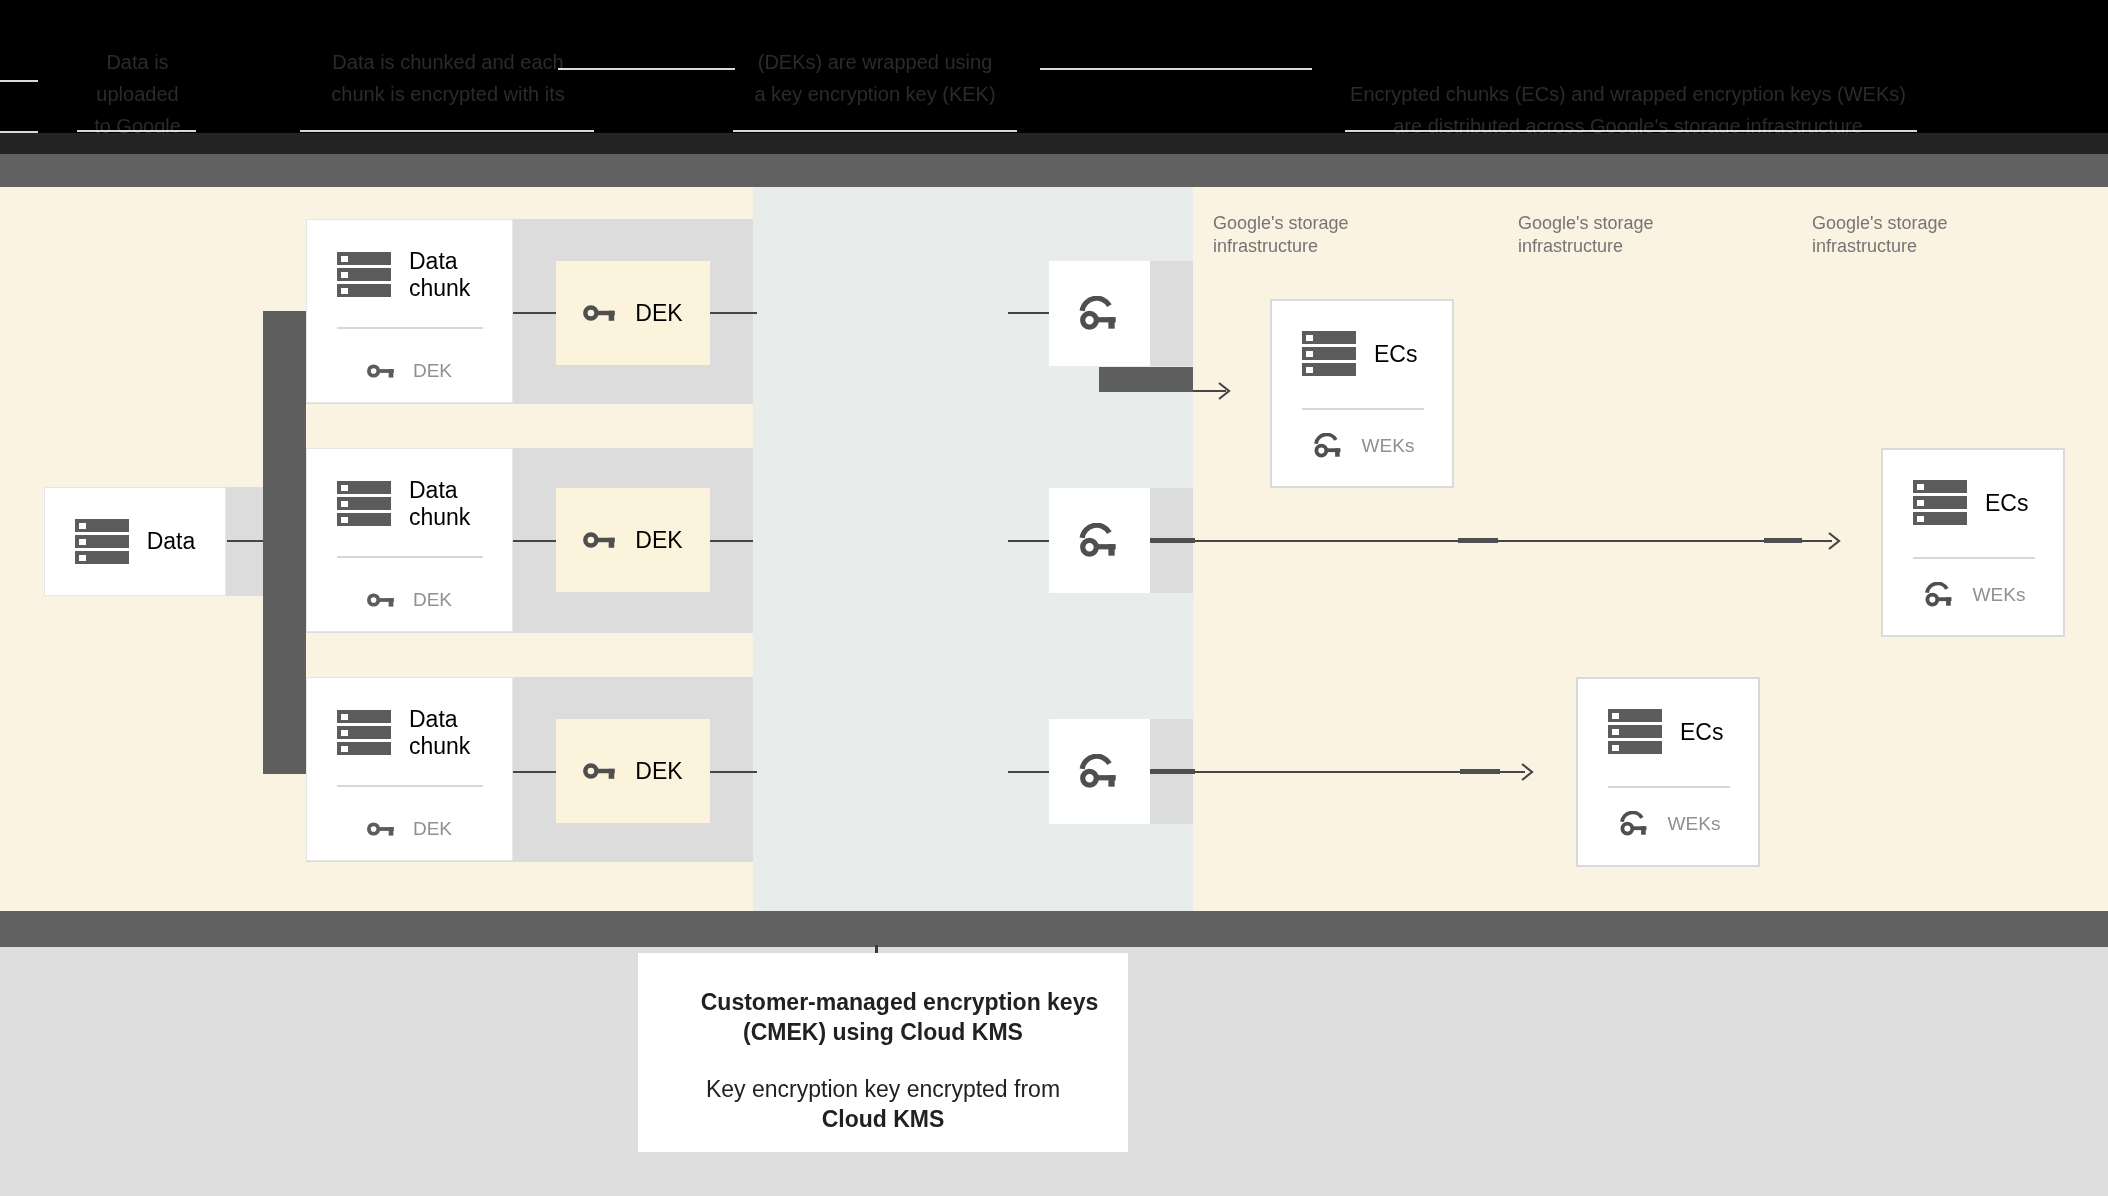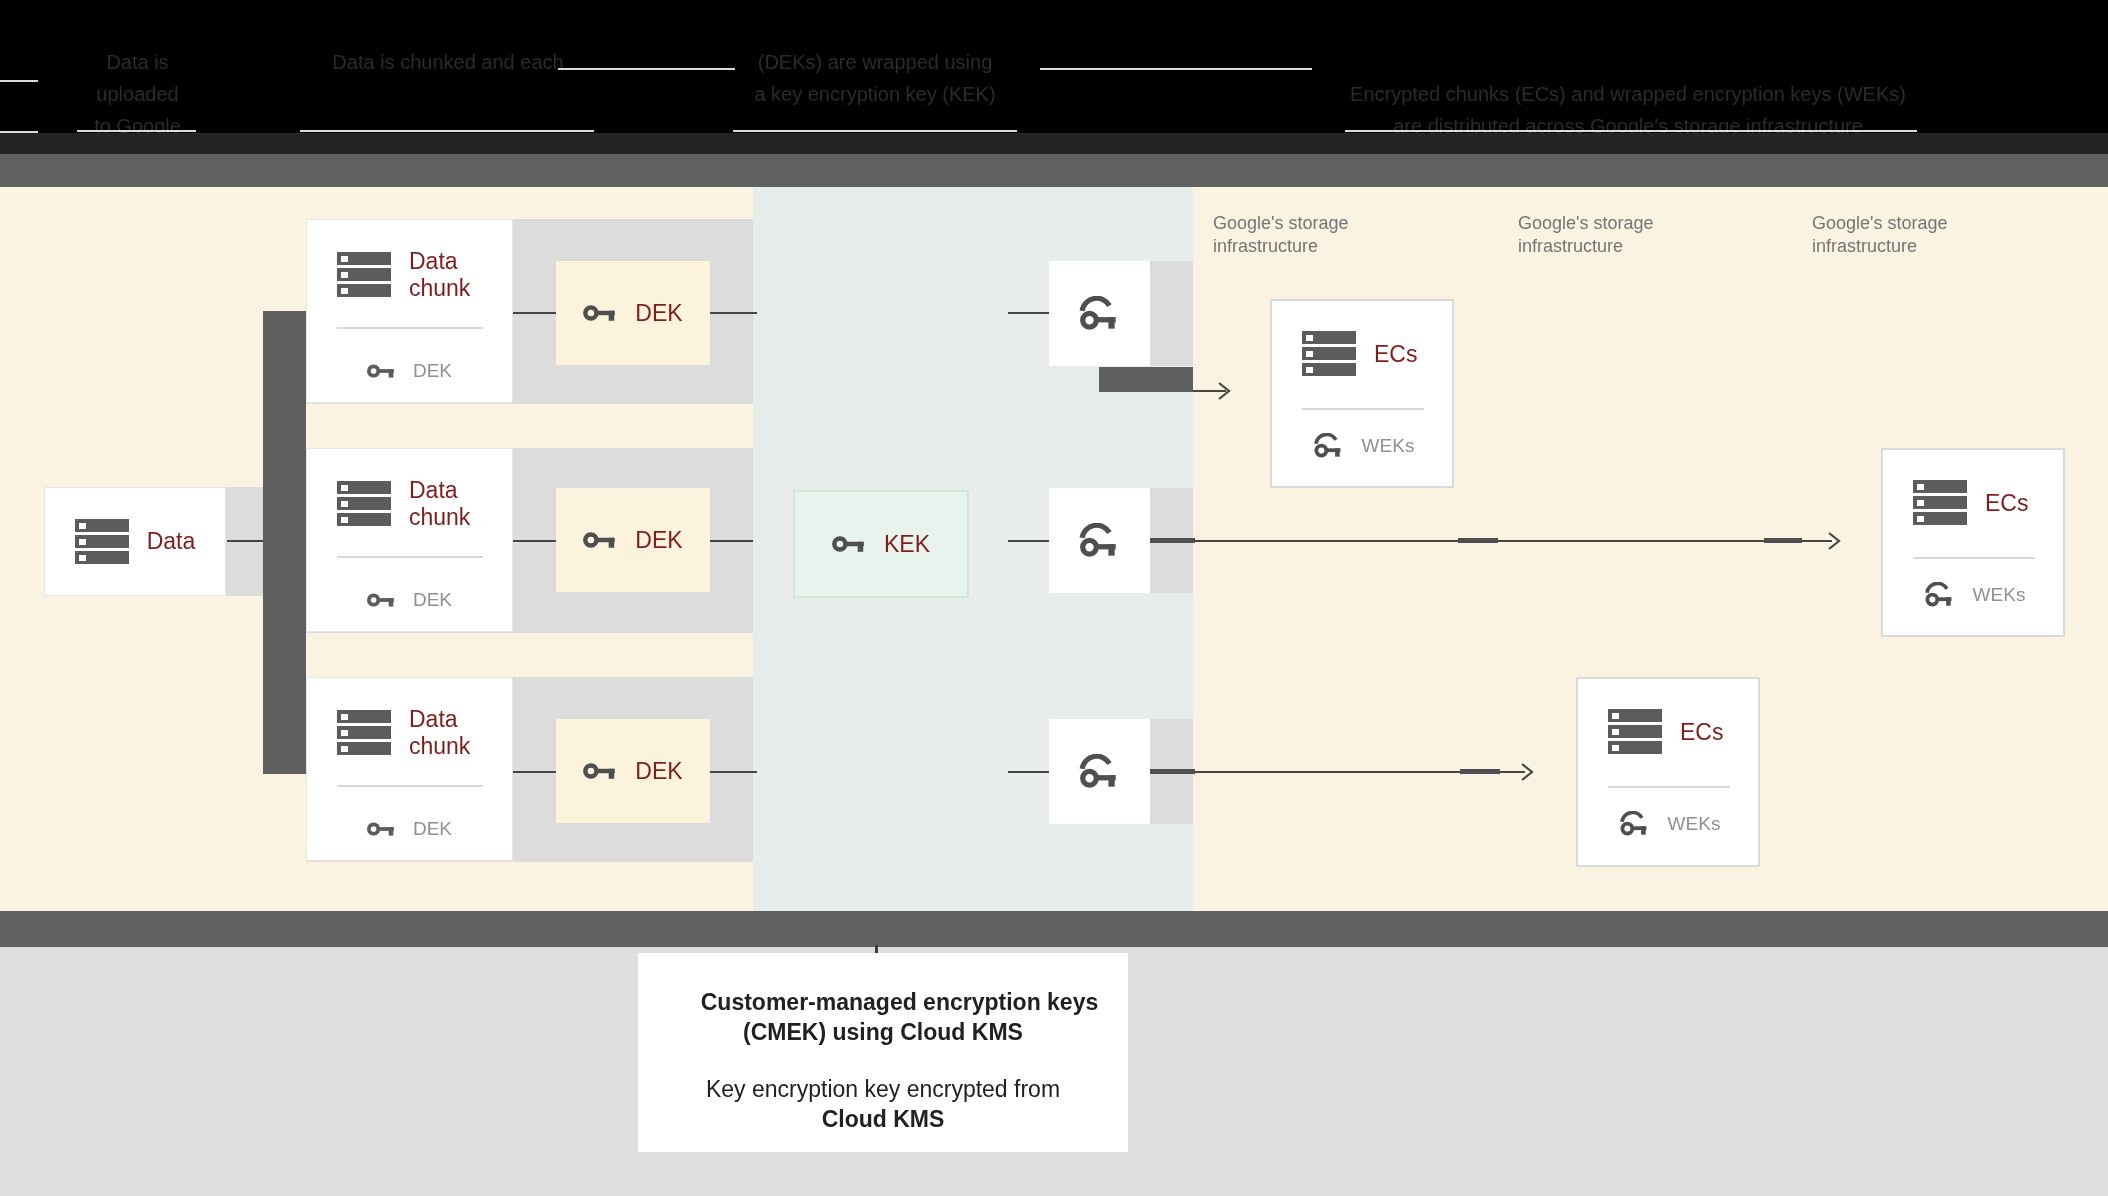--- a/index.html
+++ b/index.html
@@ -18,21 +18,21 @@
   .lgray{position:absolute;background:#dcdcdc;}
   .darkbar{position:absolute;background:#5e5e5e;}
   
   .wbox{position:absolute;background:#fff;border:1px solid #e6e6e6;box-sizing:border-box;}
   .ecbox{position:absolute;background:#fff;border:2px solid #dadada;box-sizing:border-box;margin-left:36px;}
   .dekbox{position:absolute;background:#fbf3dc;box-sizing:border-box;
           display:flex;align-items:center;justify-content:center;gap:14px;}
   .kekbox{position:absolute;background:#e7f3ec;border:2px solid #d2e7da;box-sizing:border-box;
           display:flex;align-items:center;justify-content:center;gap:14px;}
   .keynode{position:absolute;background:#fff;display:flex;align-items:center;justify-content:center;}
-  .lbl{color:#7f1d1d;font-size:23px;}
+  .lbl{color:#000000;font-size:23px;}
   .lbl-sm{color:#8d9194;font-size:19px;}
   .storage-lbl{position:absolute;color:#757575;font-size:18px;line-height:23px;}
   
   .cline{position:absolute;height:2px;background:#454545;}
   .cthick{position:absolute;height:5px;background:#4f4f4f;}
   
   .card-top{display:flex;align-items:center;gap:16px;padding:28px 0 0 30px;}
   .divider{position:absolute;left:30px;height:2px;background:#d8d8d8;}
   .card-bot{position:absolute;left:0;width:100%;display:flex;align-items:center;justify-content:center;gap:14px;}
   .databox{position:absolute;background:#fff;border:1px solid #e6e6e6;box-sizing:border-box;
@@ -48,20 +48,21 @@
 <div class="stage">
 
   <div class="hdr">
     <div class="hcol" style="left:40px;top:46px;width:195px;">
       <div>Data is</div>
       <div>uploaded</div>
       <div>to Google</div>
     </div>
     <div class="hcol" style="left:278px;top:46px;width:340px;">
       <div>Data is chunked and each</div>
+      <div>chunk is encrypted with its</div>
     </div>
     <div class="hcol" style="left:705px;top:46px;width:340px;">
       <div>(DEKs) are wrapped using</div>
       <div>a key encryption key (KEK)</div>
     </div>
     <div class="hcol" style="left:1293px;top:78px;width:670px;">
       <div>Encrypted chunks (ECs) and wrapped encryption keys (WEKs)</div>
       <div>are distributed across Google's storage infrastructure</div>
     </div>
 
@@ -245,28 +246,20 @@
   </div>
   <div class="dekbox" style="left:556px;top:719px;width:154px;height:104px;">
     <svg width="38" height="20" viewBox="0 0 34 18">
       <circle cx="7" cy="9" r="5" fill="none" stroke="#4f4f4f" stroke-width="4"></circle>
       <rect x="11.5" y="7" width="17" height="4" fill="#4f4f4f"></rect>
         <rect x="23" y="7" width="5" height="9" fill="#4f4f4f"></rect>
     </svg>
     <span class="lbl">DEK</span>
   </div>
 
-  <div class="kekbox" style="left:793px;top:490px;width:176px;height:108px;">
-    <svg width="38" height="20" viewBox="0 0 34 18">
-      <circle cx="7" cy="9" r="5" fill="none" stroke="#4f4f4f" stroke-width="4"></circle>
-      <rect x="11.5" y="7" width="17" height="4" fill="#4f4f4f"></rect>
-        <rect x="23" y="7" width="5" height="9" fill="#4f4f4f"></rect>
-    </svg>
-    <span class="lbl">KEK</span>
-  </div>
 
   <div class="keynode" style="left:1049px;top:261px;width:101px;height:105px;">
     <svg width="44" height="36" viewBox="0 0 42 34">
       <path d="M4 14 A14 14 0 0 1 30 9" fill="none" stroke="#4f4f4f" stroke-width="5"></path>
       <circle cx="11" cy="23" r="6.5" fill="none" stroke="#4f4f4f" stroke-width="5"></circle>
       <rect x="17" y="20" width="19" height="5" fill="#4f4f4f"></rect>
         <rect x="29" y="20" width="6" height="11" fill="#4f4f4f"></rect>
     </svg>
   </div>
   <div class="keynode" style="left:1049px;top:488px;width:101px;height:105px;">

